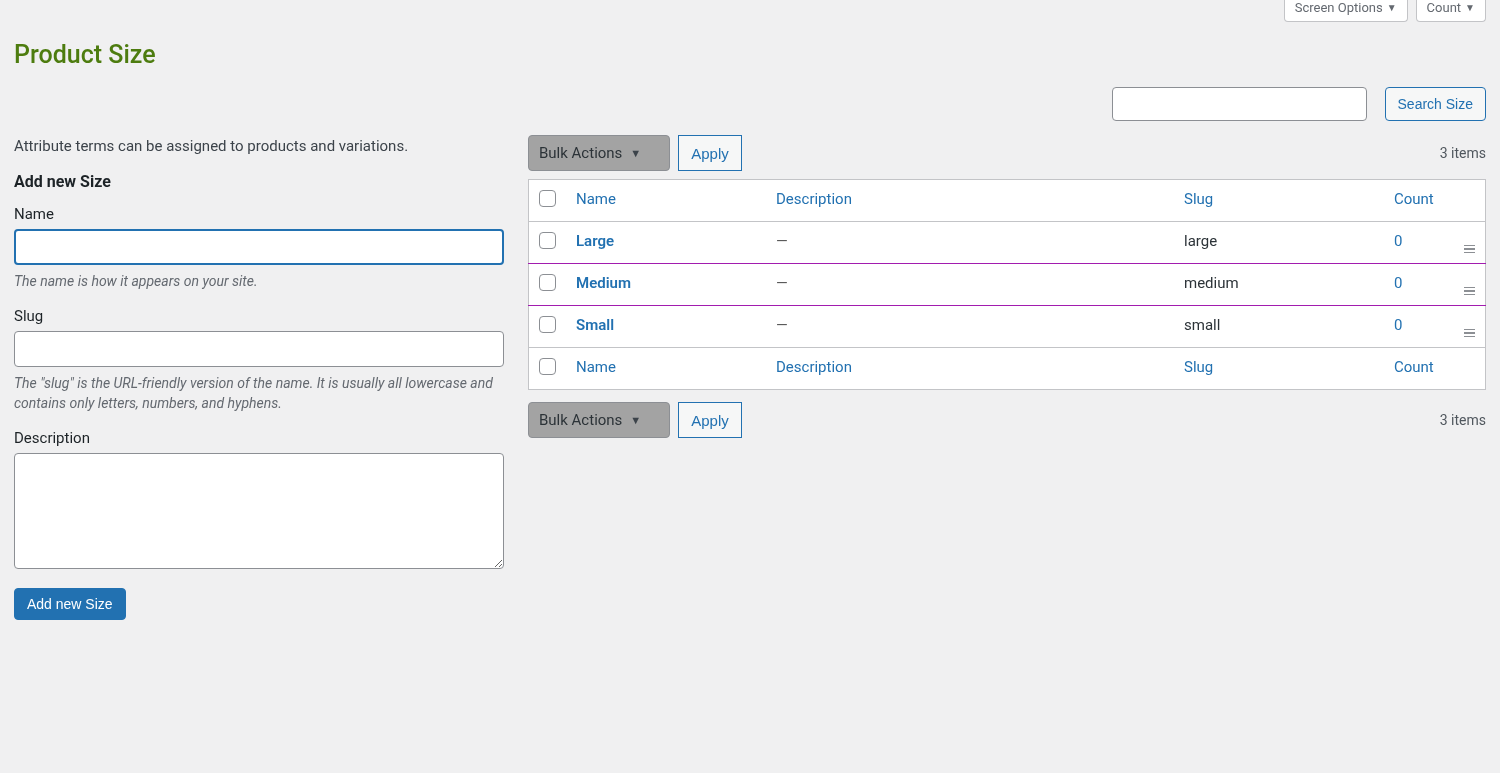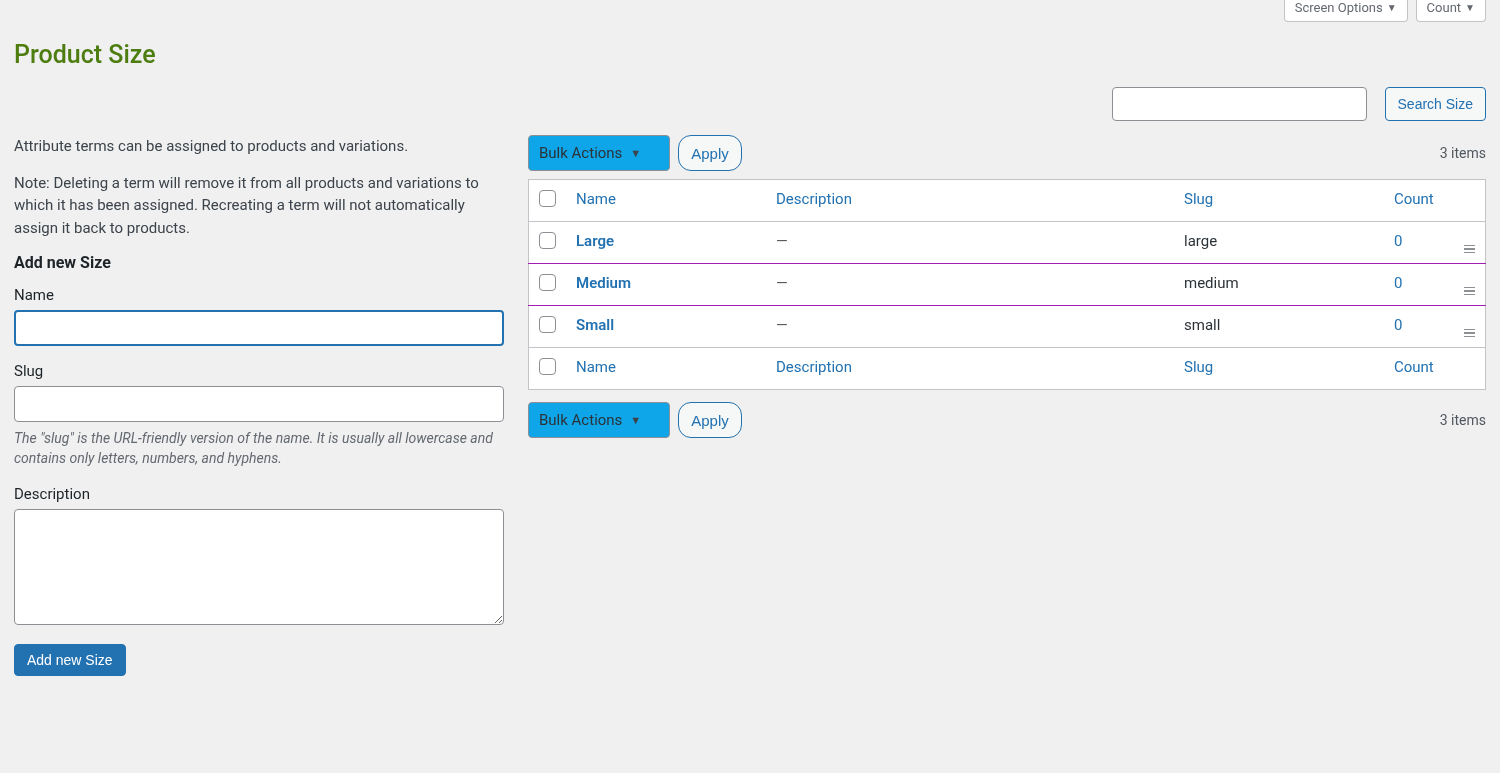--- a/index.html
+++ b/index.html
@@ -141,38 +141,38 @@
 .tablenav.bottom { margin-top: 12px; margin-bottom: 0; }
 .bulk-wrap {
   display: flex;
   gap: 8px;
   align-items: center;
 }
 .bulk-select {
   height: 36px;
   border: 1px solid #8c8f94;
   border-radius: 4px;
-  background: #0ea5e9;
+  background: #a3a3a3;
   padding: 0 28px 0 10px;
   font-size: 15px;
   color: #2c3338;
   cursor: pointer;
   position: relative;
   display: flex;
   align-items: center;
   gap: 8px;
 }
 .bulk-select .chev { font-size: 11px; color: #3c434a; }
 .apply-btn {
   border: 1px solid #2271b1;
   color: #2271b1;
   background: #f6f7f7;
   padding: 0 12px;
   height: 36px;
-  border-radius: 13px;
+  border-radius: 0;
   font-size: 15px;
   cursor: pointer;
 }
 .items-count {
   font-size: 14px;
   color: #50575e;
 }
 table.wp-list {
   width: 100%;
   border-collapse: collapse;
@@ -263,26 +263,26 @@
 <h1 class="page-title">Product Size</h1>
 
 <div class="search-row">
   <input type="text" class="search-input" value="" style="">
   <button class="search-btn">Search Size</button>
 </div>
 
 <div class="content">
   <div class="left-col">
     <p class="intro-p">Attribute terms can be assigned to products and variations.</p>
-    <p class="intro-p">Note: Deleting a term will remove it from all products and variations to which it has been assigned. Recreating a term will not automatically assign it back to products.</p>
     <h2 class="form-heading">Add new Size</h2>
 
     <div class="form-field">
       <label>Name</label>
       <input type="text" class="focused" style="">
+      <p class="help-text">The name is how it appears on your site.</p>
     </div>
 
     <div class="form-field">
       <label>Slug</label>
       <input type="text" style="">
       <p class="help-text">The "slug" is the URL-friendly version of the name. It is usually all lowercase and contains only letters, numbers, and hyphens.</p>
     </div>
 
     <div class="form-field">
       <label>Description</label>

